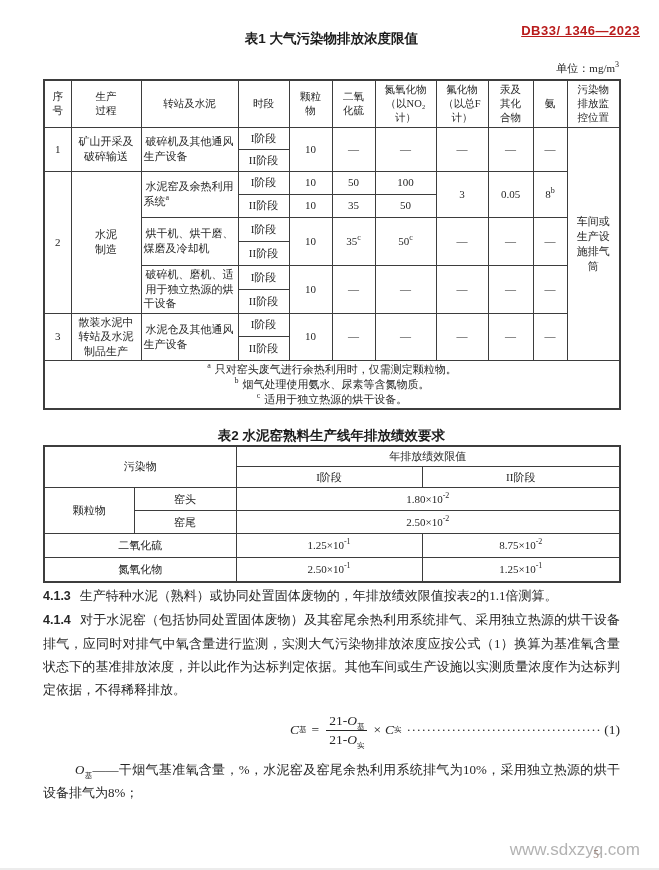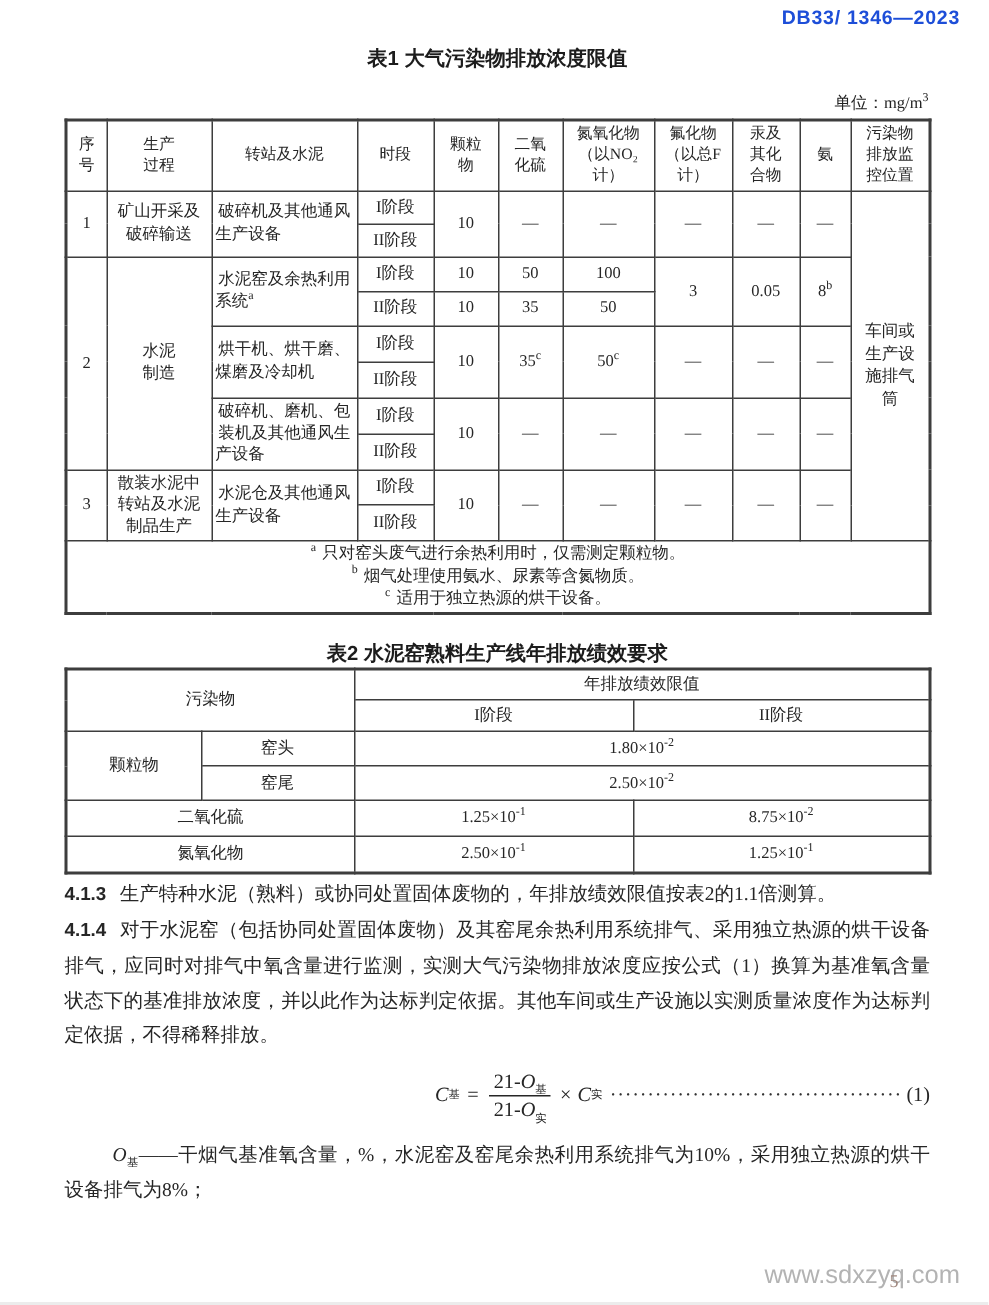--- a/index.html
+++ b/index.html
@@ -2,23 +2,23 @@
 <html><head>
 <meta charset="utf-8">
 <style>
   html,body { margin:0; padding:0; background:#ffffff; }
   .page {
     position:relative; width:659px; height:870px; background:#fff;
     font-family:"Liberation Serif","DejaVu Serif",serif; color:#262626;
     overflow:hidden; border-bottom:2px solid #ececec; box-sizing:border-box;
   }
   .doc-number {
-    position:absolute; top:4px; right:19px;
+    position:absolute; top:23px; right:19px;
     font-family:"Liberation Sans","DejaVu Sans",sans-serif;
-    font-weight:bold; font-size:13px; letter-spacing:.5px; color:#1d4ed8;
+    font-weight:bold; font-size:13px; letter-spacing:.5px; color:#b91c1c;text-decoration:underline;
   }
   .content { padding:30px 39px 0 43px; }
   .tbl-title {
     text-align:center; font-weight:bold; font-size:13.5px; color:#1c1c1c;
     font-family:"Liberation Sans","DejaVu Sans",sans-serif;
   }
   .unit-line { text-align:right; font-size:11px; margin:13px 1px 3px 0; color:#222; }
   sup { font-size:8px; vertical-align:super; line-height:0; }
   sub { font-size:8px; vertical-align:sub; line-height:0; }
 
@@ -164,21 +164,21 @@
         <td rowspan="2"><span>35</span><sup>c</sup></td>
         <td rowspan="2"><span>50</span><sup>c</sup></td>
         <td rowspan="2" class="dash">—</td>
         <td rowspan="2" class="dash">—</td>
         <td rowspan="2" class="dash">—</td>
       </tr>
       <tr style="height:24px">
         <td>II阶段</td>
       </tr>
       <tr style="height:24px">
-        <td rowspan="2" class="cell-left">破碎机、磨机、包装机及其他通风生产设备</td>
+        <td rowspan="2" class="cell-left">破碎机、磨机、适用于独立热源的烘干设备</td>
         <td>I阶段</td>
         <td rowspan="2">10</td>
         <td rowspan="2" class="dash">—</td>
         <td rowspan="2" class="dash">—</td>
         <td rowspan="2" class="dash">—</td>
         <td rowspan="2" class="dash">—</td>
         <td rowspan="2" class="dash">—</td>
       </tr>
       <tr style="height:24px">
         <td>II阶段</td>

